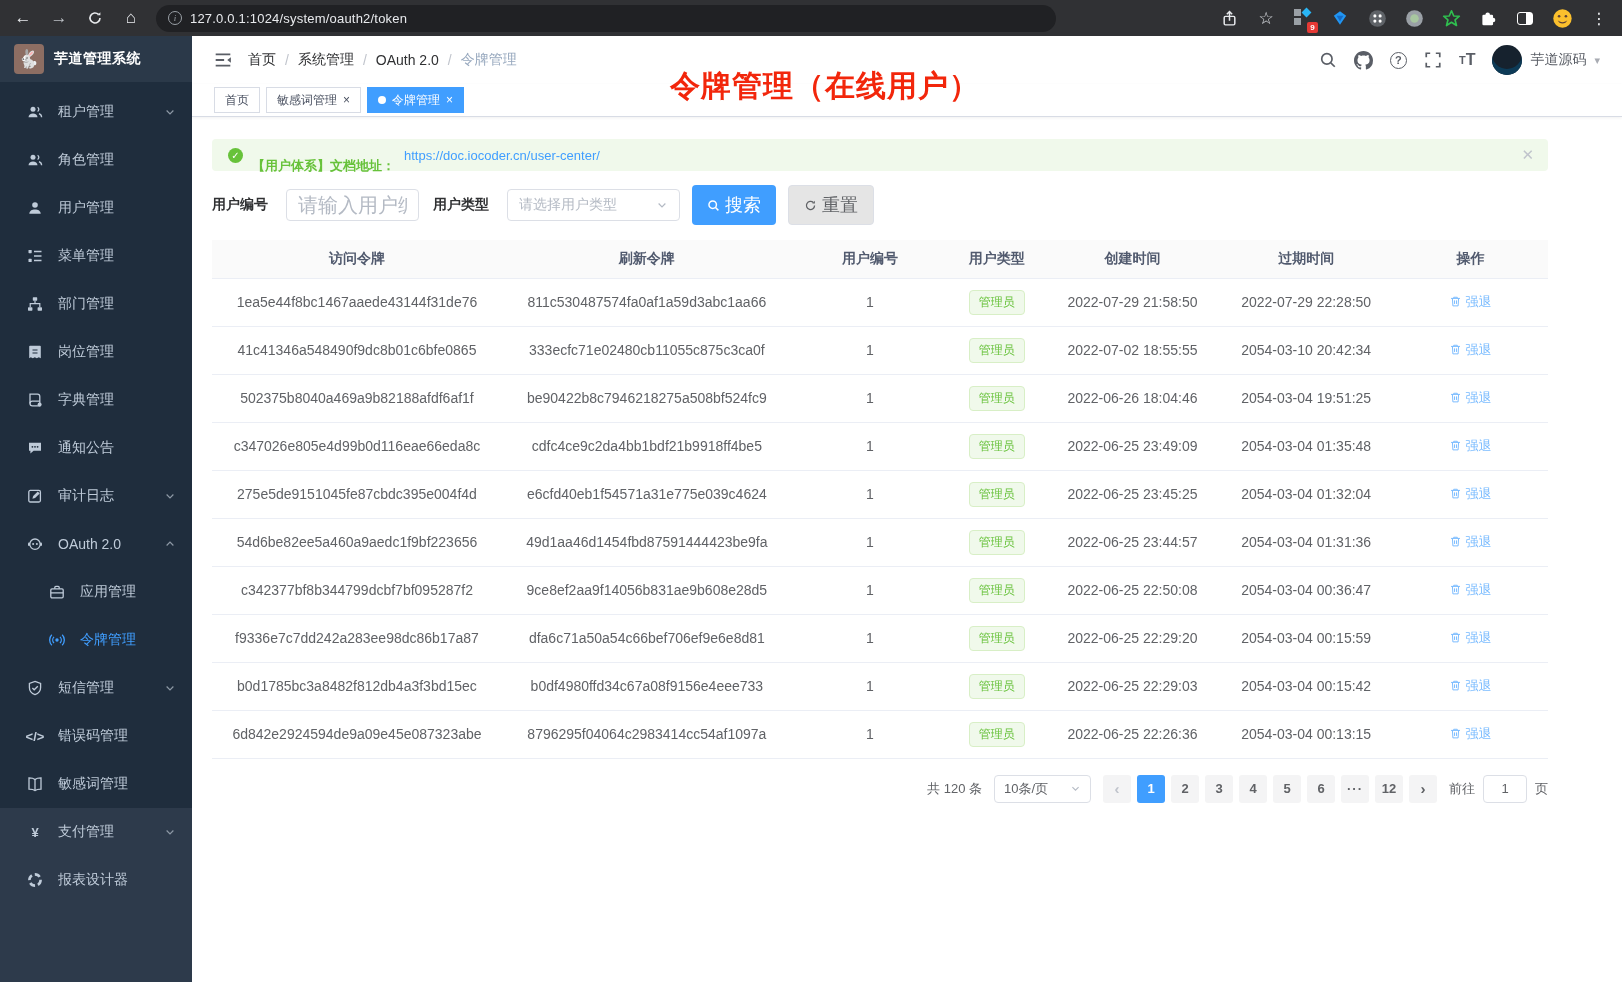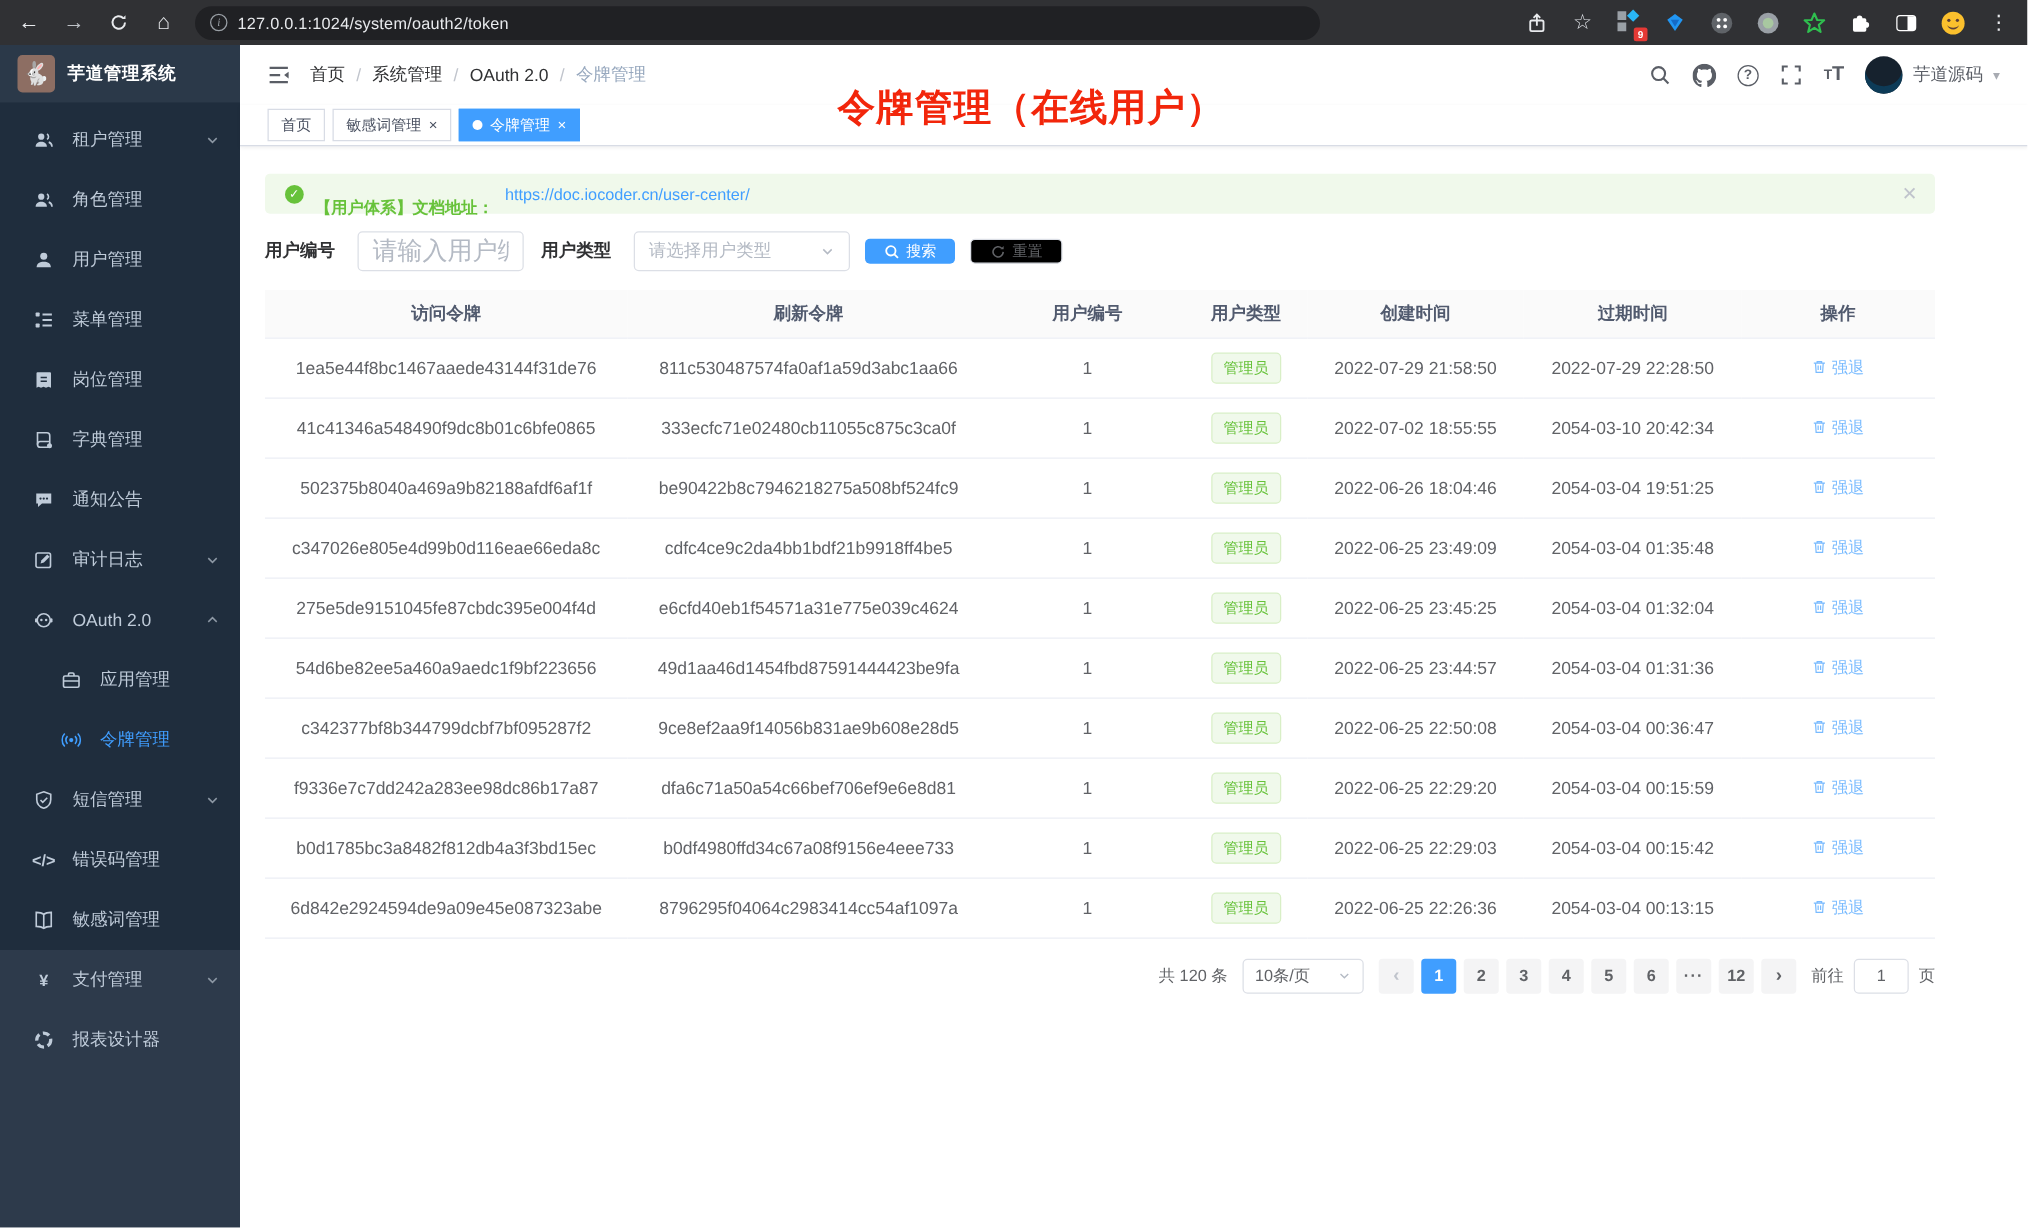--- a/index.html
+++ b/index.html
@@ -103,25 +103,25 @@
   .f-label { font-weight:bold; color:#303133; margin-right:18px; }
   .f-input { width:133px; height:32px; border:1px solid #dcdfe6; border-radius:4px;
     padding:0 11px; font-size:20px; color:#606266; outline:none;
     font-family:"Liberation Sans",sans-serif; }
   .f-input::placeholder { color:#b4bac4; }
   .f-sel-label { margin-left:14px; }
   .f-select { width:173px; height:32px; border:1px solid #dcdfe6; border-radius:4px;
     display:flex; align-items:center; justify-content:space-between; padding:0 11px;
     color:#b4bac4; font-size:14px; cursor:pointer; margin-left:0;gap:21px; }
   .f-select .sel-chev { color:#b4bac4; display:flex; }
-  .btn { height:20px; border-radius:4px; font-size:12px; display:flex; align-items:center;
+  .btn { height:40px; border-radius:4px; font-size:18px; display:flex; align-items:center;
     gap:5px; padding:0 15px; cursor:pointer; border:1px solid transparent;
     font-family:"Liberation Sans",sans-serif; }
   .btn-search { background:var(--accent,#409eff); color:#fff; margin-left:12px; border:none; }
-  .btn-reset { background:#000000; color:#606266; border:1px solid #dcdfe6; margin-left:12px; }
+  .btn-reset { background:#e5e5e5; color:#606266; border:1px solid #dcdfe6; margin-left:12px; }
 
   table.grid { width:100%; border-collapse:collapse; margin-top:15px; table-layout:fixed; }
   table.grid th { background:#fafafa; height:38px; font-size:14px; color:#515a6e;
     font-weight:bold; border-bottom:1px solid #ebeef5; }
   table.grid td { height:48px; text-align:center; font-size:14px; color:#606266;
     border-bottom:1px solid #ebeef5; white-space:nowrap; overflow:hidden; }
   .tag-success { display:inline-block; padding:3px 9px; font-size:12px; border-radius:4px;
     color:var(--success,#67c23a); background:#f0f9eb; border:1px solid #d8efc6; }
   .act-link { color:var(--action-link,#79bbff); font-size:13px; cursor:pointer;
     display:inline-flex; align-items:center; gap:3px; }
@@ -273,20 +273,31 @@
         </div>
         <div class="menu-item">
           <span class="mi-icon">
             <svg width="16" height="16" viewBox="0 0 16 16">
               <rect x="1.5" y="2" width="3.2" height="3.2" rx=".6" fill="currentColor"></rect>
               <rect x="1.5" y="10.8" width="3.2" height="3.2" rx=".6" fill="currentColor"></rect>
               <path d="M7 3.6h7.5M7 8h7.5M7 12.4h7.5" stroke="currentColor" stroke-width="1.5"></path>
             </svg>
           </span>
           <span class="mi-label">菜单管理</span>
+        </div>
+        <div class="menu-item">
+          <span class="mi-icon">
+            <svg width="16" height="16" viewBox="0 0 16 16">
+              <rect x="5.8" y="1.3" width="4.4" height="3.4" rx=".6" fill="currentColor"></rect>
+              <rect x="1" y="11.3" width="4.4" height="3.4" rx=".6" fill="currentColor"></rect>
+              <rect x="10.6" y="11.3" width="4.4" height="3.4" rx=".6" fill="currentColor"></rect>
+              <path d="M8 4.7v3M3.2 11.3V7.7h9.6v3.6" fill="none" stroke="currentColor" stroke-width="1.2"></path>
+            </svg>
+          </span>
+          <span class="mi-label">部门管理</span>
         </div>
         <div class="menu-item">
           <span class="mi-icon">
             <svg width="16" height="16" viewBox="0 0 16 16">
               <path d="M3 1.8h10a.8.8 0 0 1 .8.8v11.6l-2-.9-2 .9-2-.9-2 .9-2-.9-1.6.9V2.6A.8.8 0 0 1 3 1.8z" fill="currentColor"></path>
               <path d="M5.5 6h5M5.5 9h5" stroke="#1f2d3d" stroke-width="1.2"></path>
             </svg>
           </span>
           <span class="mi-label">岗位管理</span>
         </div>

